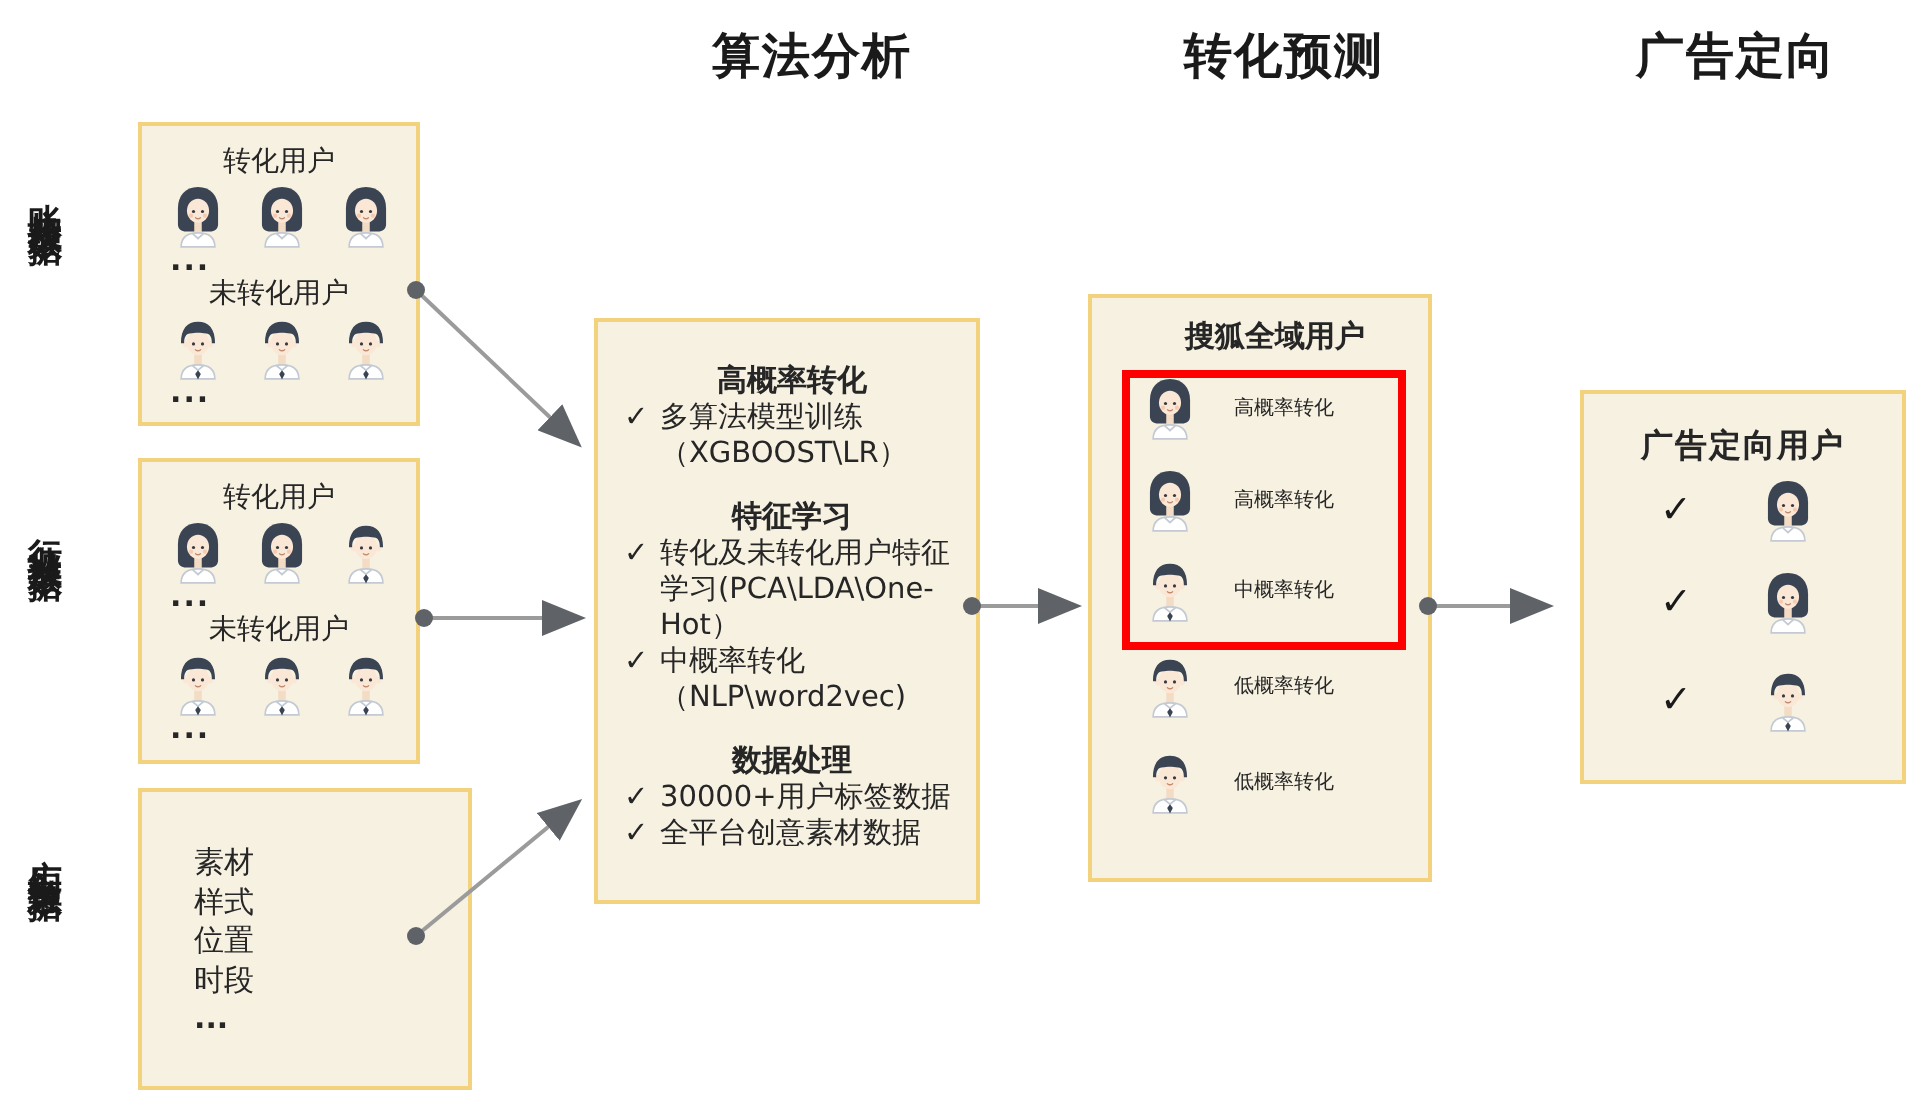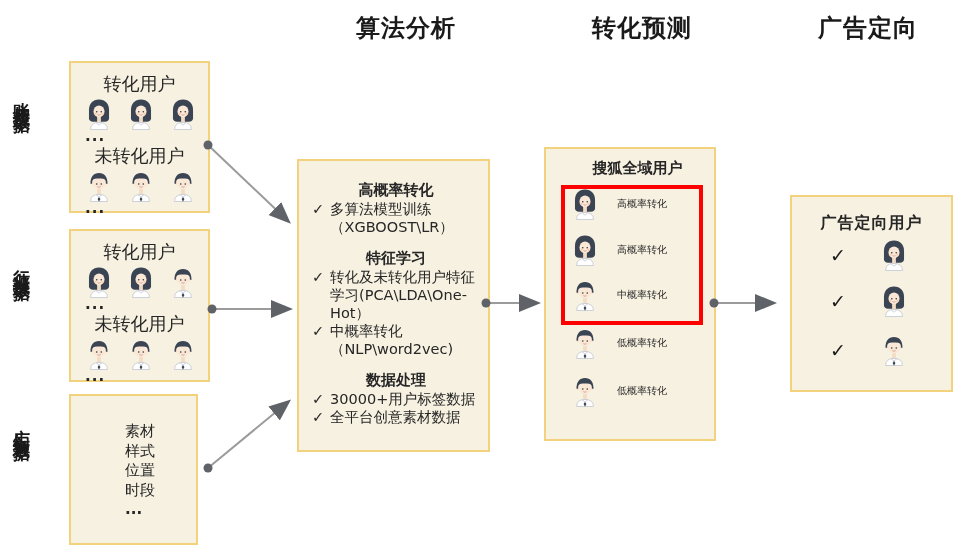--- a/index.html
+++ b/index.html
@@ -15,21 +15,21 @@
   
   .side-label{
     position:absolute;left:8px;width:28px;
     writing-mode:vertical-rl;text-orientation:upright;
     font-size:17px;font-weight:bold;color:#1A1A1A;letter-spacing:3px;line-height:28px;
   }
   
   .panel{
     position:absolute;background:#F7F1E1;border:2px solid #F3D27D;box-sizing:border-box;
   }
-  .src-label{text-align:center;font-size:18px;margin-top:9px;}
+  .src-label{text-align:center;font-size:14px;margin-top:9px;}
   .icon-row{display:flex;gap:12px;padding-left:13px;margin-top:2px;}
   .avatar{width:30px;height:32px;display:block;}
   .ellipsis{padding-left:14px;font-size:15px;font-weight:bold;line-height:13px;letter-spacing:1px;}
   
   .creative-lines{padding:26px 0 0 26px;font-size:15px;line-height:19.5px;}
   
   .algo-content{padding:20px 8px 0 13px;font-size:14.5px;line-height:18px;}
   .algo-section{margin-bottom:13px;}
   .algo-title{text-align:center;font-weight:bold;font-size:15px;margin-bottom:1px;}
   .algo-item{display:flex;}
@@ -142,21 +142,21 @@
       <svg class="avatar" viewBox="0 0 32 34">
           <use href="#icon-male" xlink:href="#icon-male"></use>
         </svg>
       <svg class="avatar" viewBox="0 0 32 34">
           <use href="#icon-male" xlink:href="#icon-male"></use>
         </svg>
     </div>
     <div class="ellipsis">...</div>
   </div>
 
-  <div class="panel" style="left:69px;top:394px;width:129px;height:151px;padding-left:28px;">
+  <div class="panel" style="left:69px;top:394px;width:167px;height:151px;">
     <div class="creative-lines">
       <div>素材</div>
       <div>样式</div>
       <div>位置</div>
       <div>时段</div>
       <div style="font-weight:bold;">...</div>
     </div>
   </div>
 
   <div class="panel" style="left:297px;top:159px;width:193px;height:293px;">

